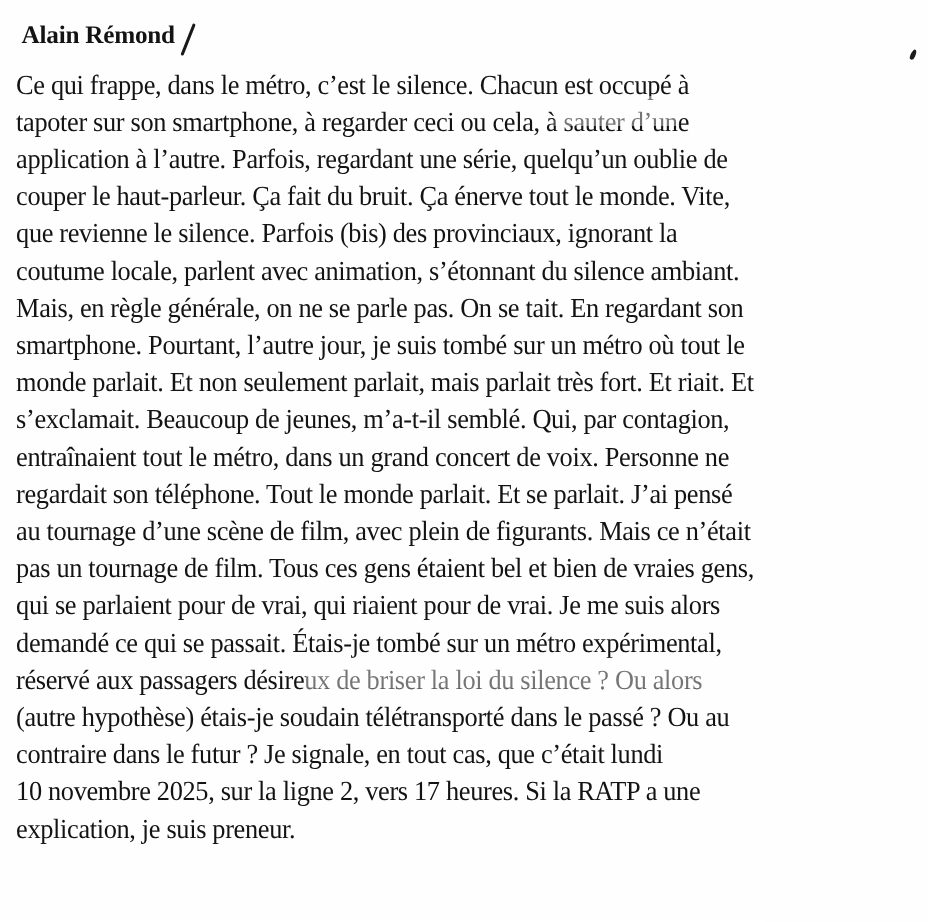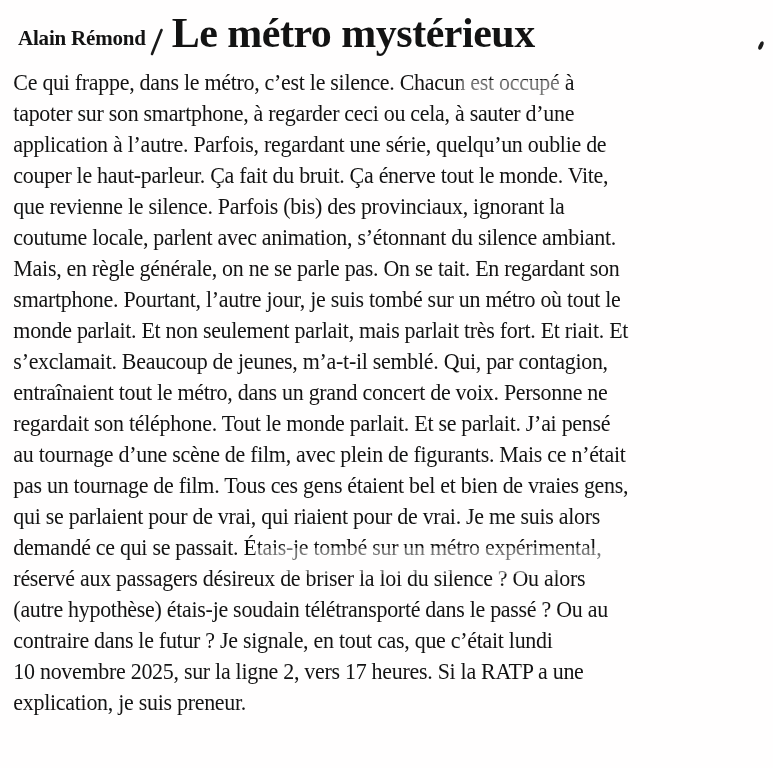--- a/index.html
+++ b/index.html
@@ -77,21 +77,20 @@
 </head>
 <body>
 
 <div class="page">
 
   <div class="header">
     <span class="author">Alain Rémond</span>
     <svg class="slash-mark" width="15" height="28" viewBox="0 0 15 28">
       <line x1="12.5" y1="2" x2="3" y2="26" stroke="#1a1a1a" stroke-width="2.6" stroke-linecap="round"></line>
     </svg>
-    <h1 class="title">Le métro mystérieux</h1>
   </div>
 
   <div class="article">
       <div class="line">Ce qui frappe, dans le métro, c’est le silence. Chacun est occupé à</div>
       <div class="line">tapoter sur son smartphone, à regarder ceci ou cela, à sauter d’une</div>
       <div class="line">application à l’autre. Parfois, regardant une série, quelqu’un oublie de</div>
       <div class="line">couper le haut-parleur. Ça fait du bruit. Ça énerve tout le monde. Vite,</div>
       <div class="line">que revienne le silence. Parfois (bis) des provinciaux, ignorant la</div>
       <div class="line">coutume locale, parlent avec animation, s’étonnant du silence ambiant.</div>
       <div class="line">Mais, en règle générale, on ne se parle pas. On se tait. En regardant son</div>

